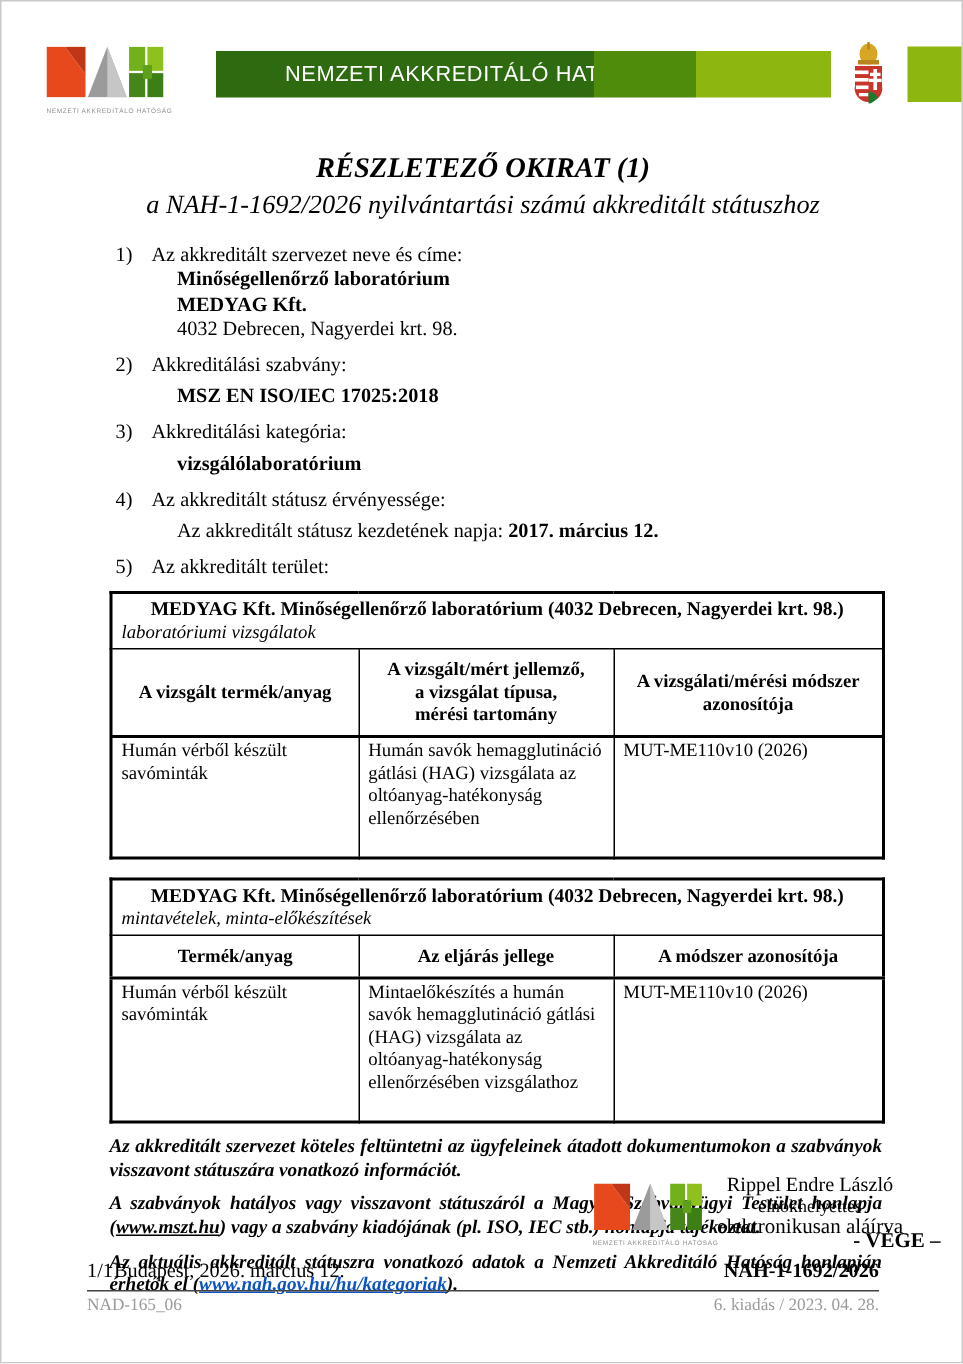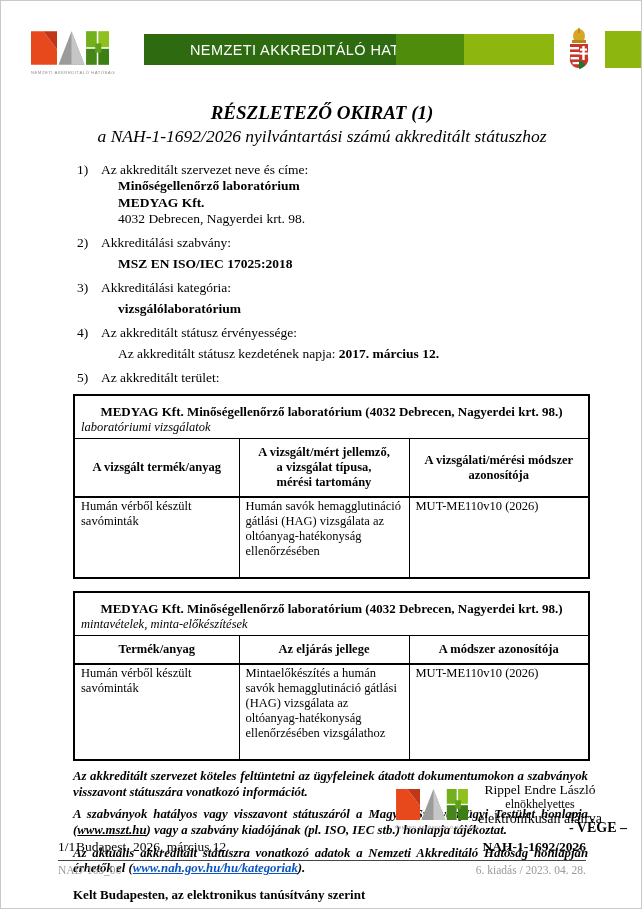--- a/index.html
+++ b/index.html
@@ -40,21 +40,21 @@
   .item .sub{margin-left:17px;}
   .item .gap{margin-top:5px;}
   .b{font-weight:bold;}
   
   table{
     border-collapse:collapse;width:515px;margin:8px 0 0 72px;
     font-size:12.5px;table-layout:fixed;
   }
   table, th, td{border:1px solid #000;}
   table{border-width:2px;}
-  .t-title{padding:8px 6px 3px;}
+  .t-title{padding:2px 6px 3px;}
   .t-title .tt{display:block;text-align:center;font-weight:bold;font-size:13px;}
   .t-title .ts{display:block;text-align:left;font-style:italic;font-size:12.5px;}
   th{font-weight:bold;text-align:center;vertical-align:middle;padding:6px 6px;
      border-bottom-width:2px;}
   th.multiline{white-space:pre-line;}
   td.cell{vertical-align:top;text-align:left;padding:1px 6px 18px;}
   .tbl2{margin-top:12px;}
   
   .legal{margin:8px 0 0;padding:0 55px 0 72px;}
   .legal p{
@@ -223,21 +223,20 @@
       </tr>
     </tbody>
       </table>
 
     <div class="legal">
       <p>Az akkreditált szervezet köteles feltüntetni az ügyfeleinek átadott dokumentumokon a szabványok visszavont státuszára vonatkozó információt.</p>
       <p><span>A szabványok hatályos vagy visszavont státuszáról a Magyar Szabványügyi Testület honlapja (</span><span class="link-dark">www.mszt.hu</span><span>) vagy a szabvány kiadójának (pl. ISO, IEC stb.) honlapja tájékoztat.</span></p>
       <p><span>Az aktuális akkreditált státuszra vonatkozó adatok a Nemzeti Akkreditáló Hatóság honlapján érhetők el (</span><span class="link-blue">www.nah.gov.hu/hu/kategoriak</span><span>).</span></p>
     </div>
 
-    <p class="kelt">Kelt Budapesten, az elektronikus tanúsítvány szerint</p>
   </div>
 
   <div class="signature">
     <div class="sig-logo">
       <svg width="74" height="31" viewBox="0 0 102 44">
         <polygon points="0,44 0,0 16,0 34,24 34,44" fill="#e8491c"></polygon>
         <polygon points="16,0 34,0 34,24" fill="#c03617"></polygon>
         <polygon points="36,44 53,0 70,44" fill="#9c9b9b"></polygon>
         <polygon points="53,0 70,44 53,44" fill="#c7c6c6"></polygon>
         <rect x="72" y="0" width="14" height="21" fill="#72b01c"></rect>

